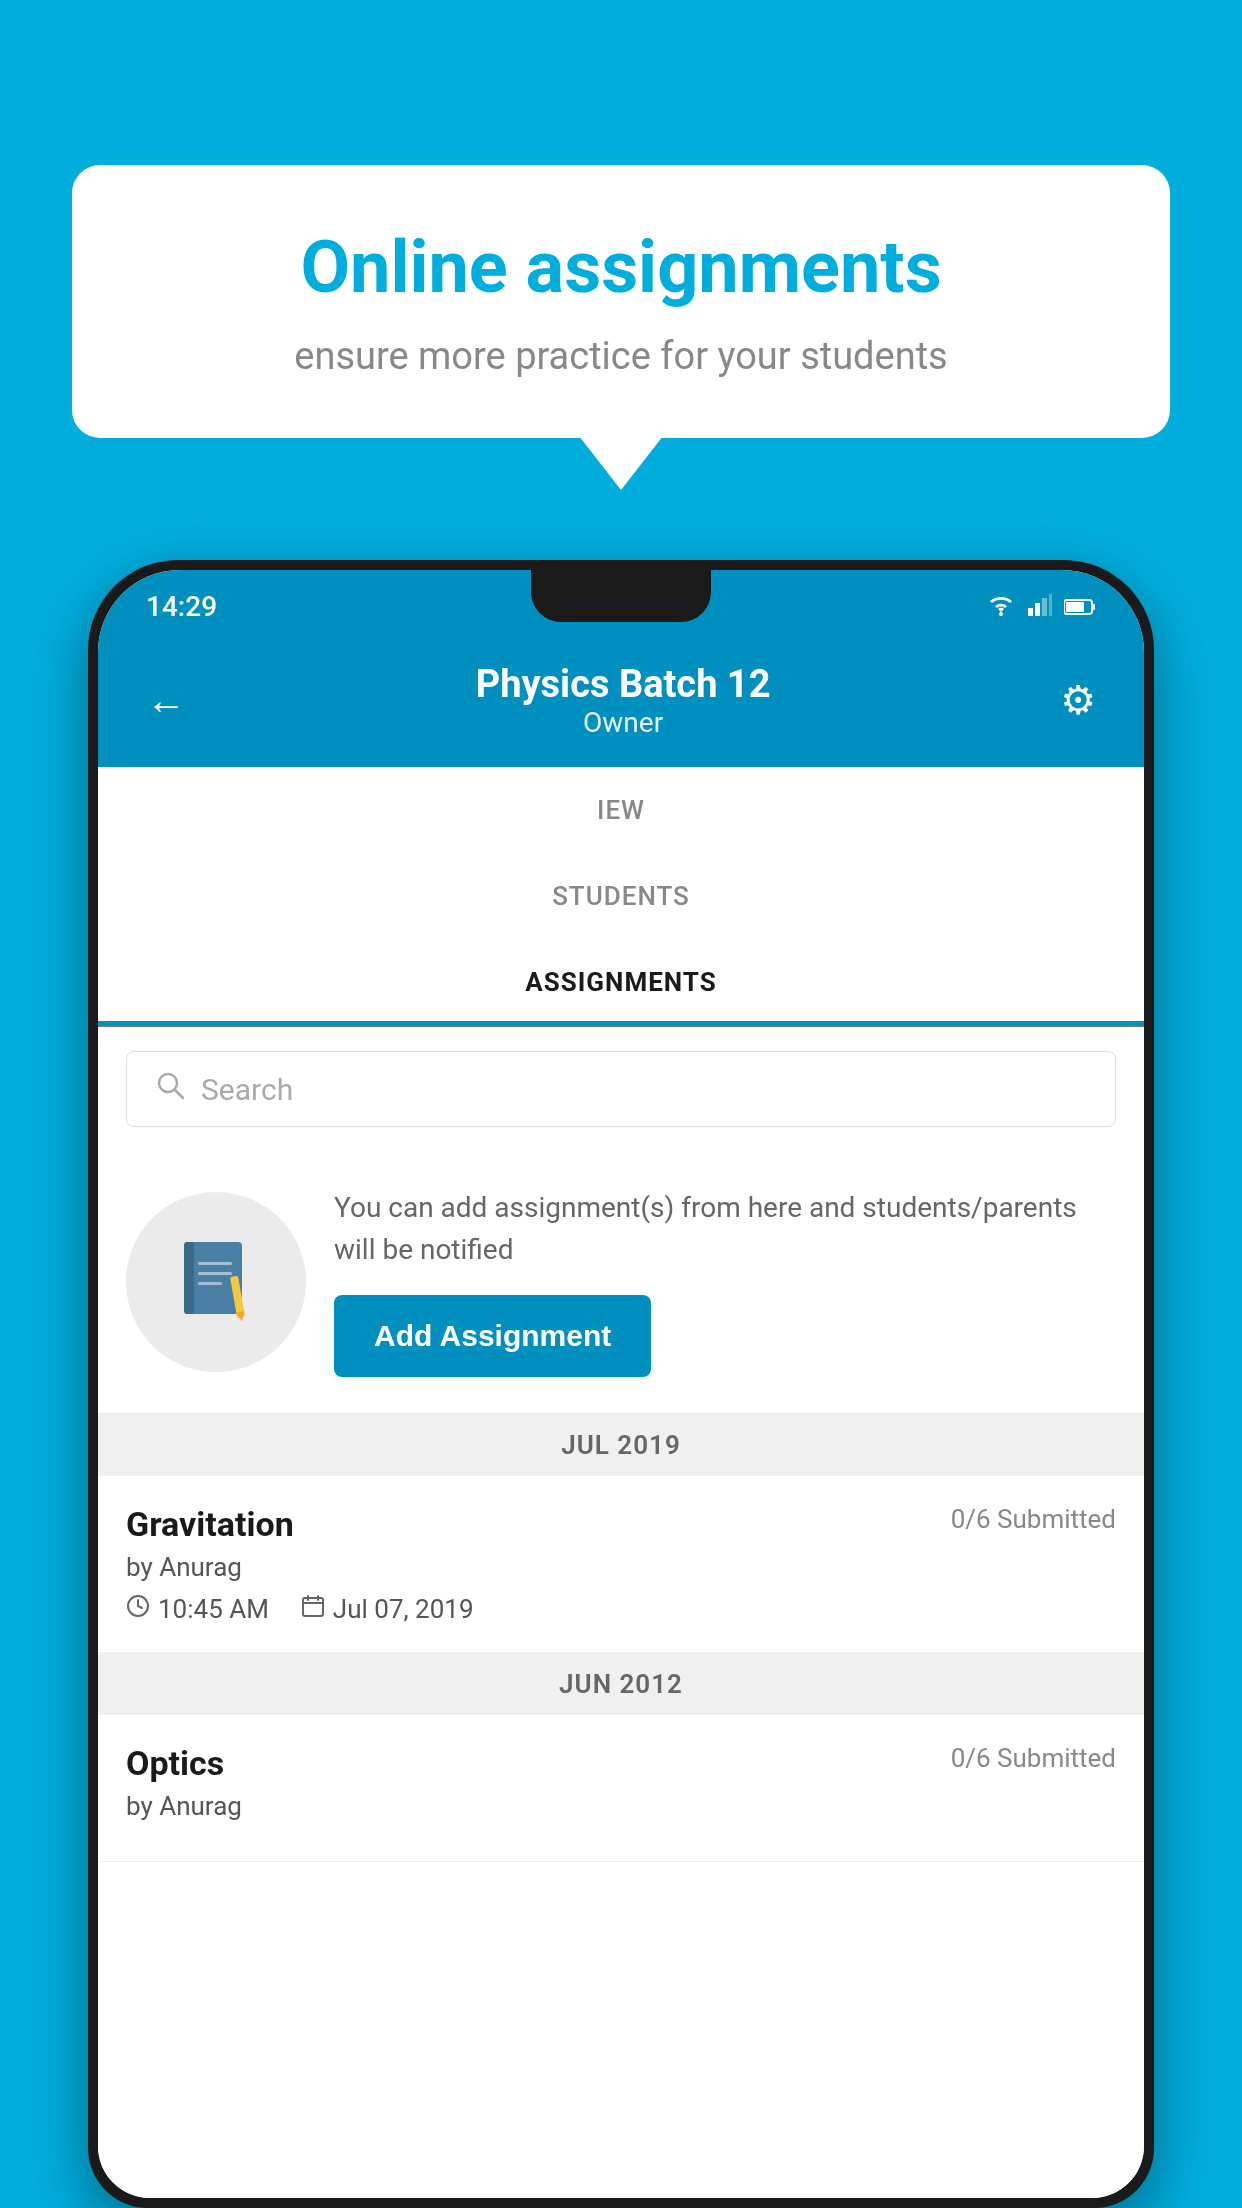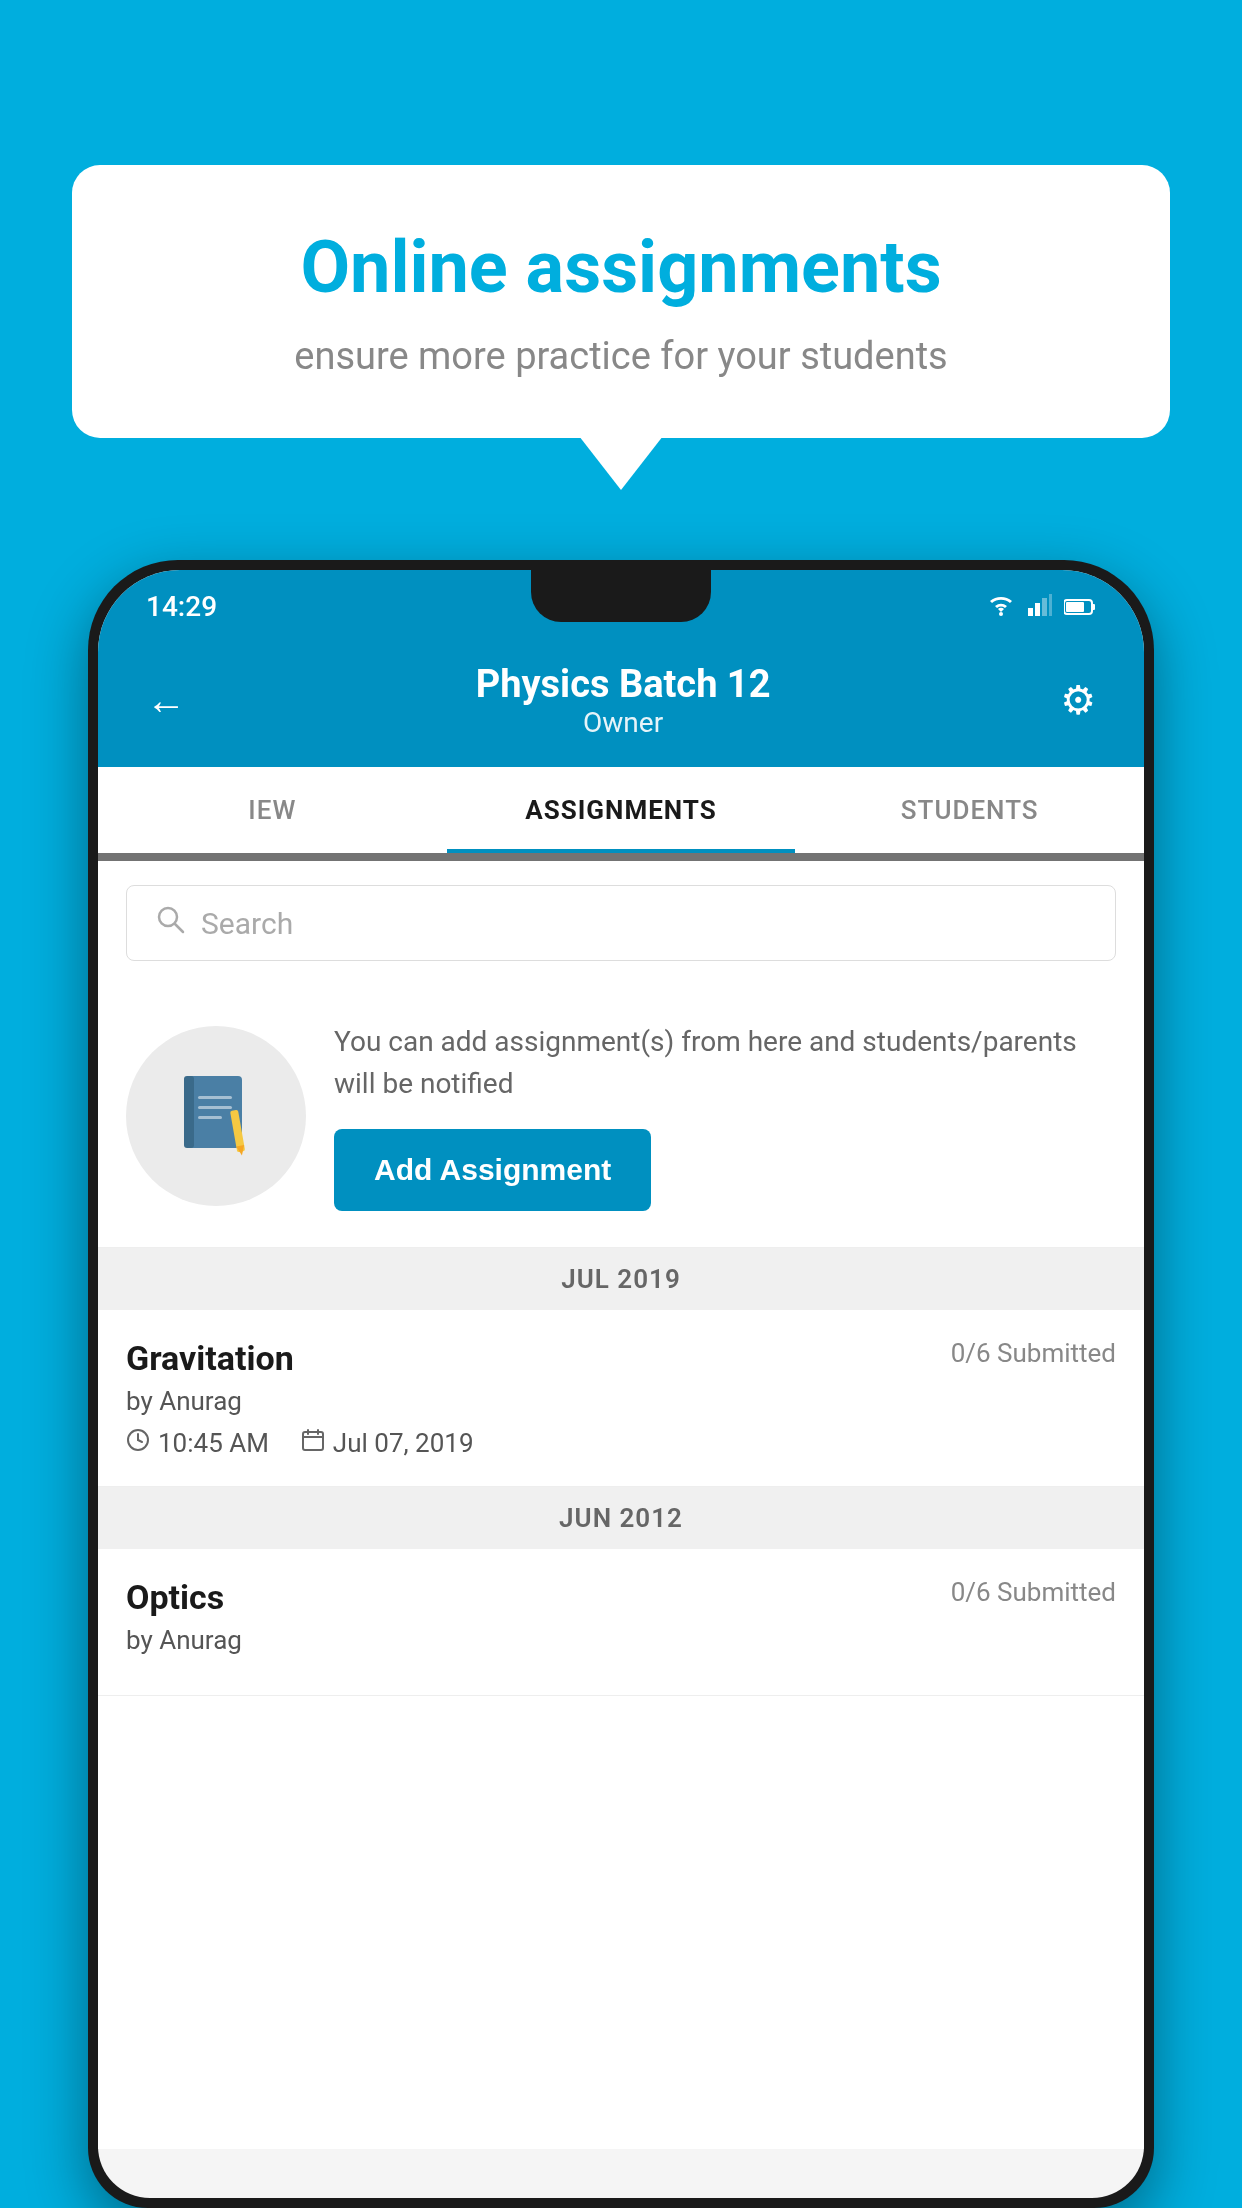--- a/index.html
+++ b/index.html
@@ -137,21 +137,22 @@
     .header-settings {
       font-size: 40px;
       color: white;
       cursor: pointer;
     }
 
     
     .tabs {
       background: white;
       display: flex;
-      border-bottom: 8px solid #737373;
+      border-bottom: 2px solid #737373;
+      flex-direction: column;
     }
     .tab {
       flex: 1;
       text-align: center;
       padding: 28px 8px;
       font-size: 26px;
       font-weight: 500;
       color: #888;
       letter-spacing: 1px;
       cursor: pointer;
@@ -348,25 +349,25 @@
         <div class="header-title">Physics Batch 12</div>
         <div class="header-subtitle">Owner</div>
       </div>
       <span class="header-settings">⚙</span>
     </div>
 
     <div class="tabs">
       <div class="tab">
         <span>IEW</span>
       </div>
+      <div class="tab">
+        <span>STUDENTS</span>
+      </div>
       <div class="tab active">
         <span>ASSIGNMENTS</span>
-      </div>
-      <div class="tab">
-        <span>STUDENTS</span>
       </div>
     </div>
 
     <div class="content-area">
 
       <div class="search-bar-container">
         <div class="search-bar">
           <span class="search-icon-wrap">
             <svg width="30" height="30" viewBox="0 0 30 30" fill="none">
               <circle cx="13" cy="13" r="9" stroke="#aaa" stroke-width="2.5"></circle>

